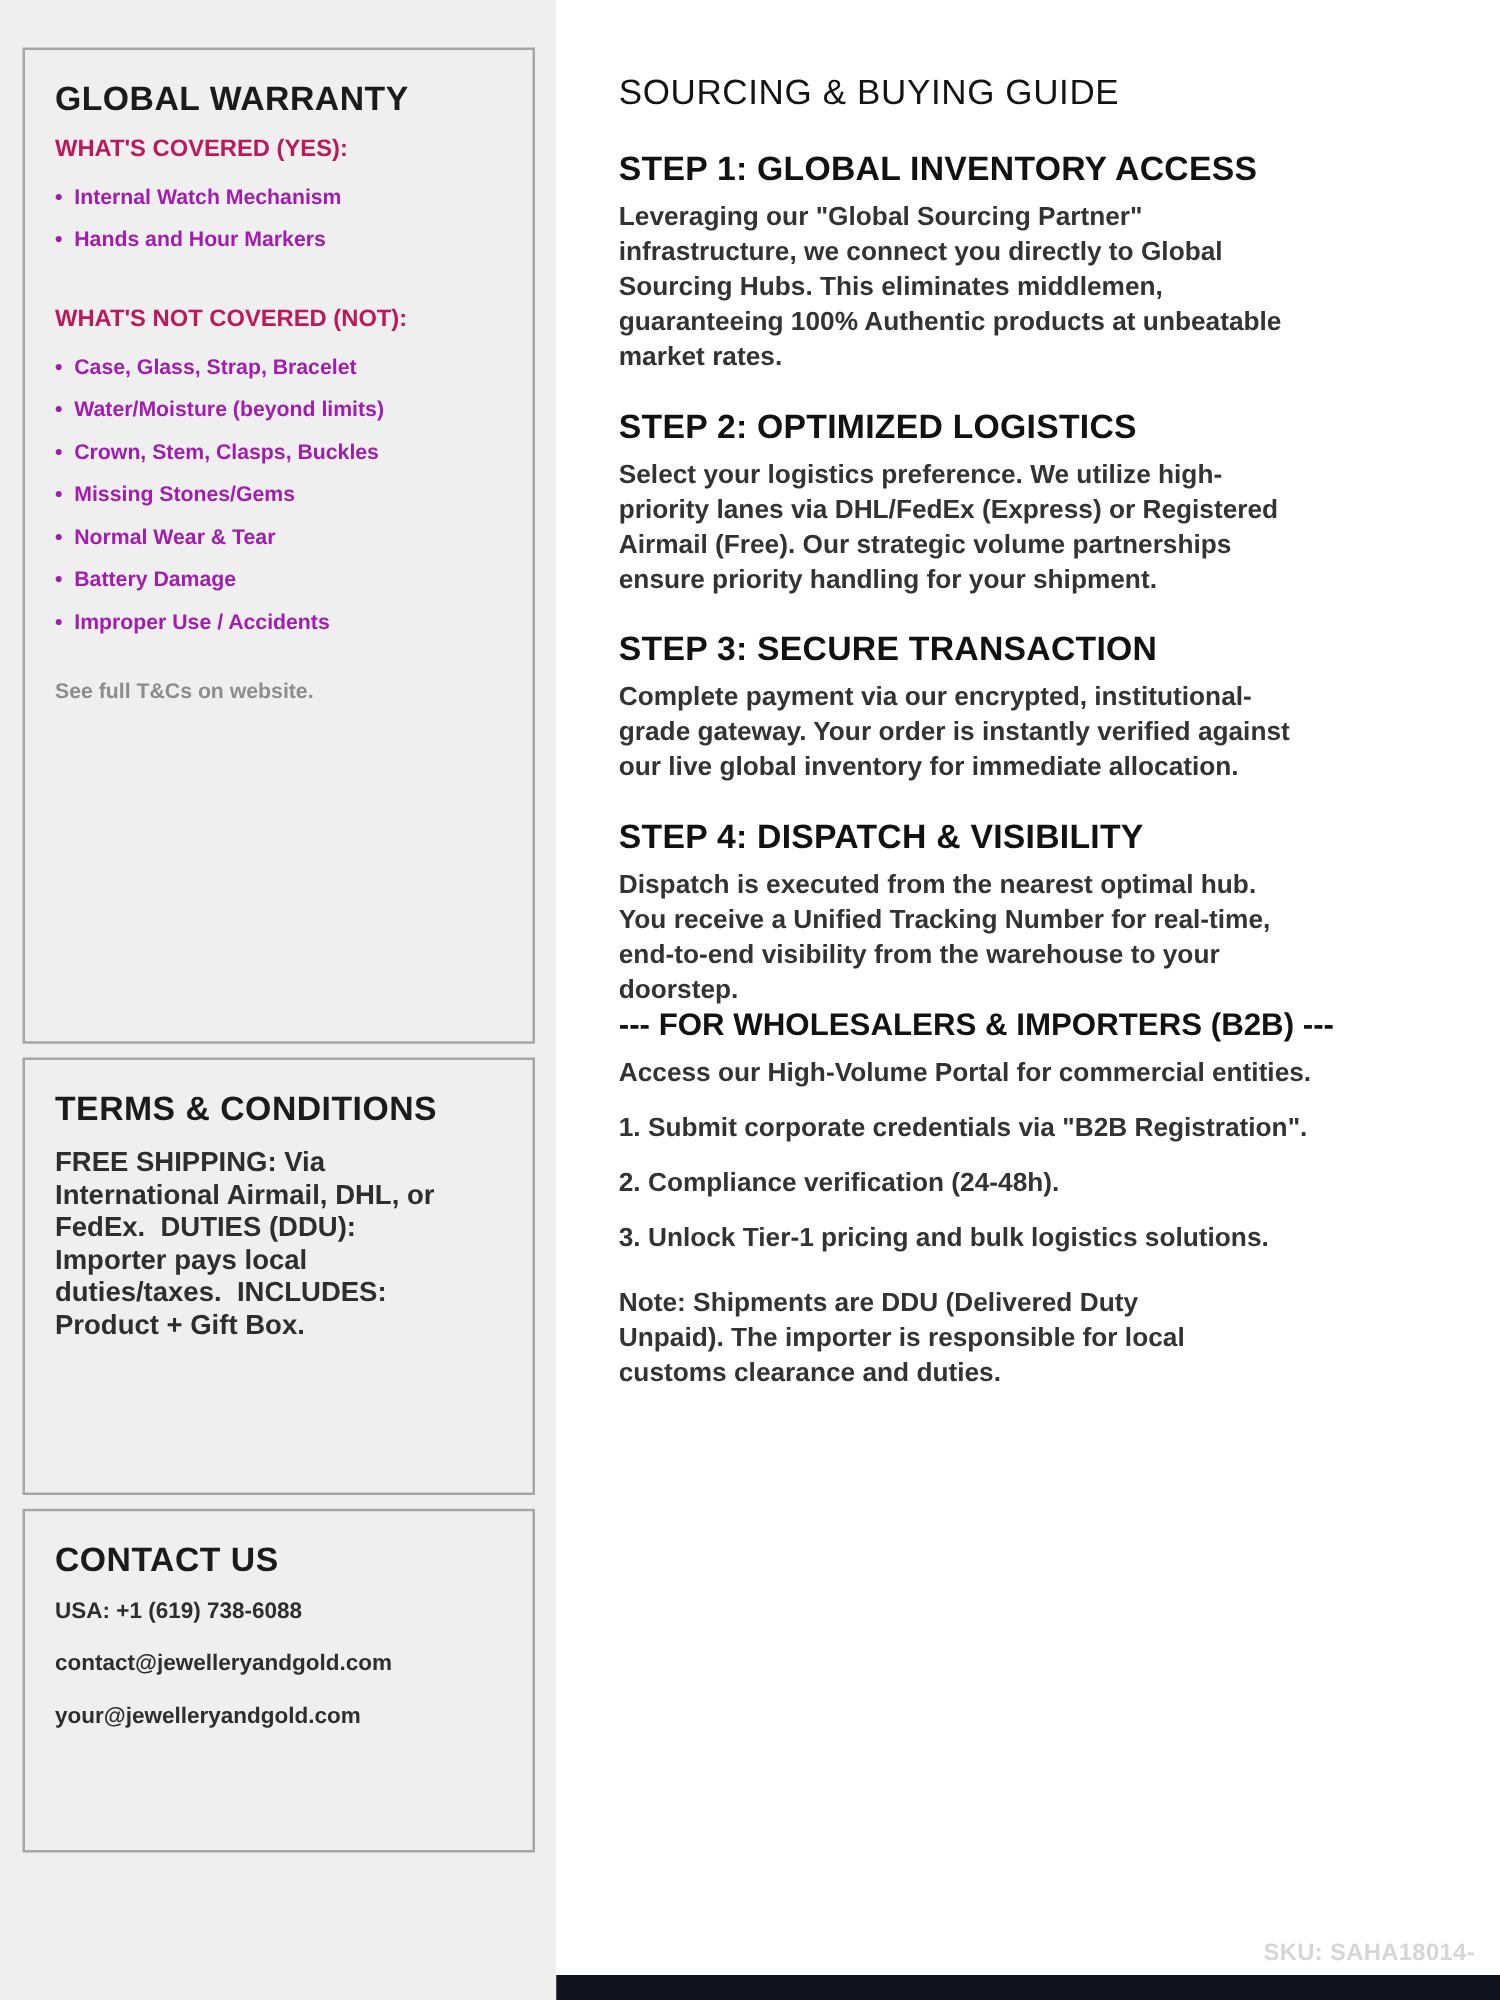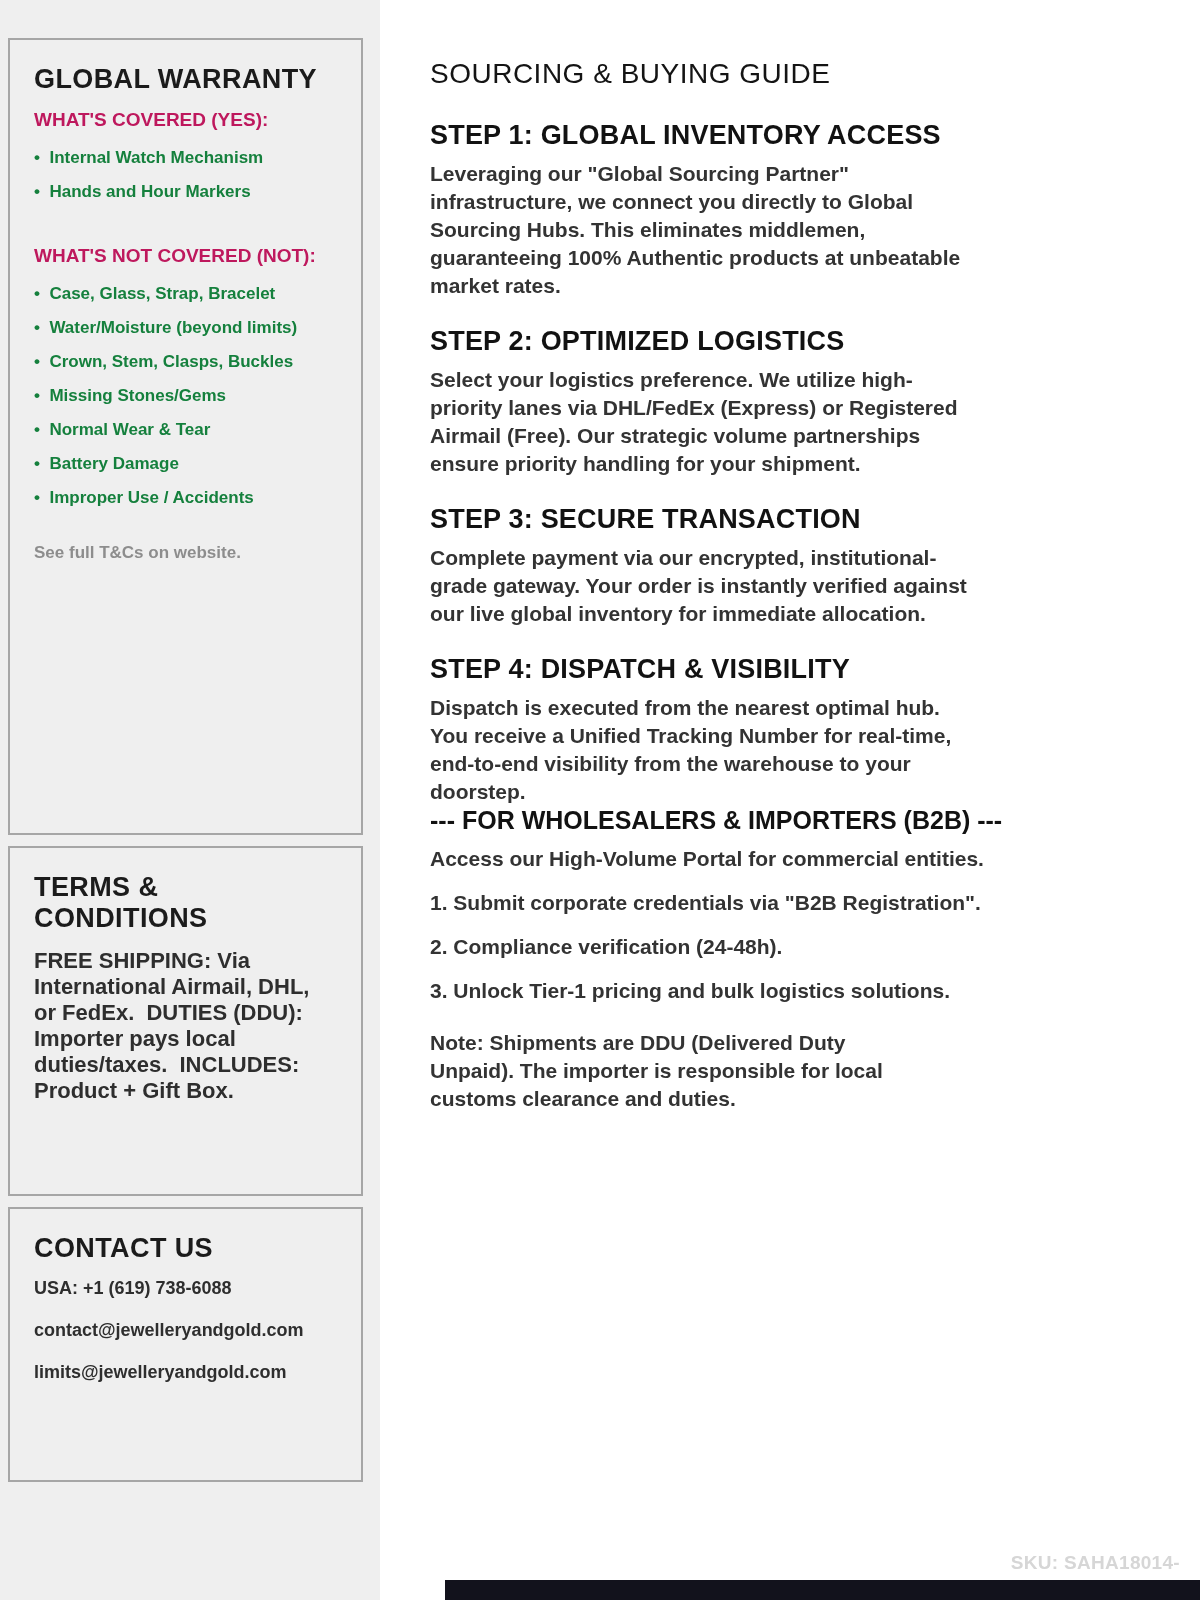--- a/index.html
+++ b/index.html
@@ -11,24 +11,24 @@
     width: 1200px;
     height: 1600px;
     background: #ffffff;
     display: flex;
     overflow: hidden;
     margin: 0 auto;
   }
 
   
   .sidebar {
-    width: 380px;
+    width: 445px;
     flex-shrink: 0;
     background: #efefef;
-    padding: 38px 17px 0 8px;
+    padding: 38px 17px 0 18px;
   }
   .box {
     border: 2px solid #a6a6a6;
     padding: 24px 24px;
     margin-bottom: 11px;
     color: #232323;
   }
   .box-warranty { height: 797px; }
   .box-terms    { height: 350px; }
   .box-contact  { height: 275px; }
@@ -43,21 +43,21 @@
   .sub-head {
     font-size: 19px;
     font-weight: 800;
     color: #be185d;
     margin-bottom: 10px;
   }
   .sub-head.second { margin-top: 36px; }
   .bullet-item {
     font-size: 17px;
     font-weight: 700;
-    color: #15803d;
+    color: #a21caf;
     line-height: 34px;
     white-space: nowrap;
   }
   .bullet-item::before { content: "\2022\00a0\00a0"; }
   .footnote {
     margin-top: 28px;
     font-size: 17px;
     font-weight: 700;
     color: #8d8d8d;
   }
@@ -167,21 +167,21 @@
 
     <section class="box box-terms">
       <h2 class="box-title">TERMS &amp; CONDITIONS</h2>
       <div class="terms-body">FREE SHIPPING: Via International Airmail, DHL, or FedEx.  DUTIES (DDU): Importer pays local duties/taxes.  INCLUDES: Product + Gift Box.</div>
     </section>
 
     <section class="box box-contact">
       <h2 class="box-title">CONTACT US</h2>
       <div class="contact-line">USA: +1 (619) 738-6088</div>
       <div class="contact-line">contact@jewelleryandgold.com</div>
-      <div class="contact-line">limits@jewelleryandgold.com</div>
+      <div class="contact-line">your@jewelleryandgold.com</div>
     </section>
 
   </aside>
 
   <main class="main">
 
     <h1 class="main-title">SOURCING &amp; BUYING GUIDE</h1>
 
     <section>
       <h3 class="step-heading">STEP 1: GLOBAL INVENTORY ACCESS</h3>

